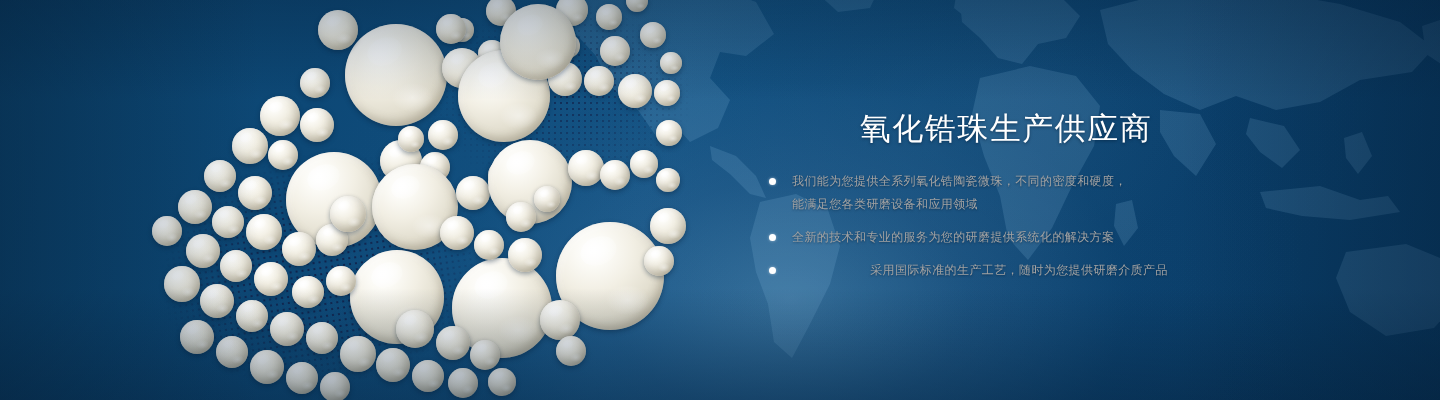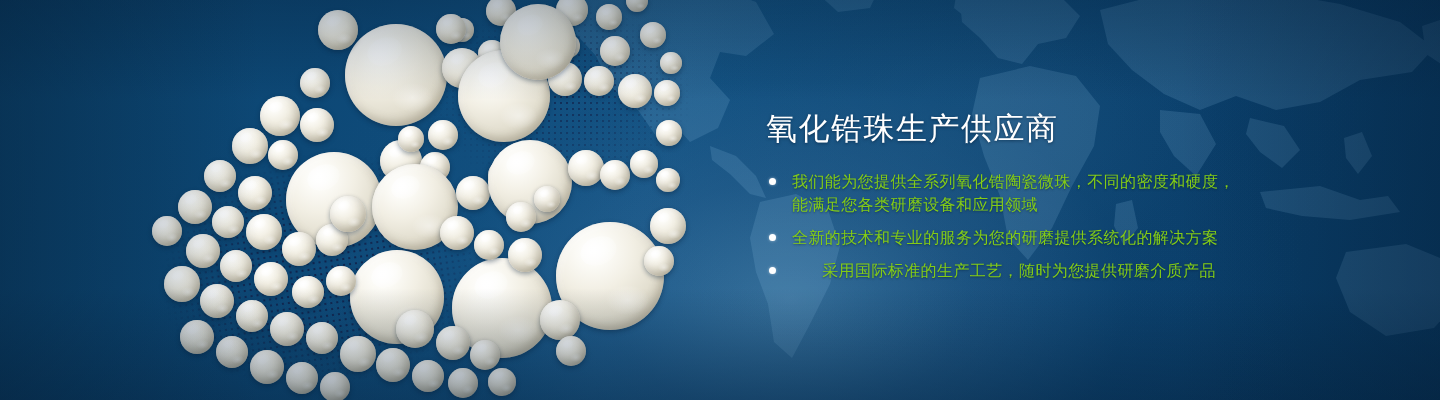--- a/index.html
+++ b/index.html
@@ -136,32 +136,33 @@
   }
   .headline {
     color: #ffffff;
     font-size: 31px;
     line-height: 40px;
     letter-spacing: 1.5px;
     font-weight: 400;
     margin: 0 0 22px 0;
     text-shadow: 0 1px 3px rgba(4,26,50,0.55);
     white-space: nowrap;
+    text-align: center;
   }
   .bullets {
     list-style: none;
     margin: 0;
     padding: 0;
   }
   .bullet {
     position: relative;
     padding-left: 26px;
     margin-bottom: 10px;
-    color: #84cc16;
-    font-size: 16px;
+    color: #a3a3a3;
+    font-size: 12px;
     line-height: 23px;
     letter-spacing: 0.4px;
     text-shadow: 0 1px 2px rgba(4,26,50,0.50);
   }
   .bullet:last-child { margin-bottom: 0; text-align: center; }
   .dot {
     position: absolute;
     left: 3px;
     top: 8px;
     width: 7px;

